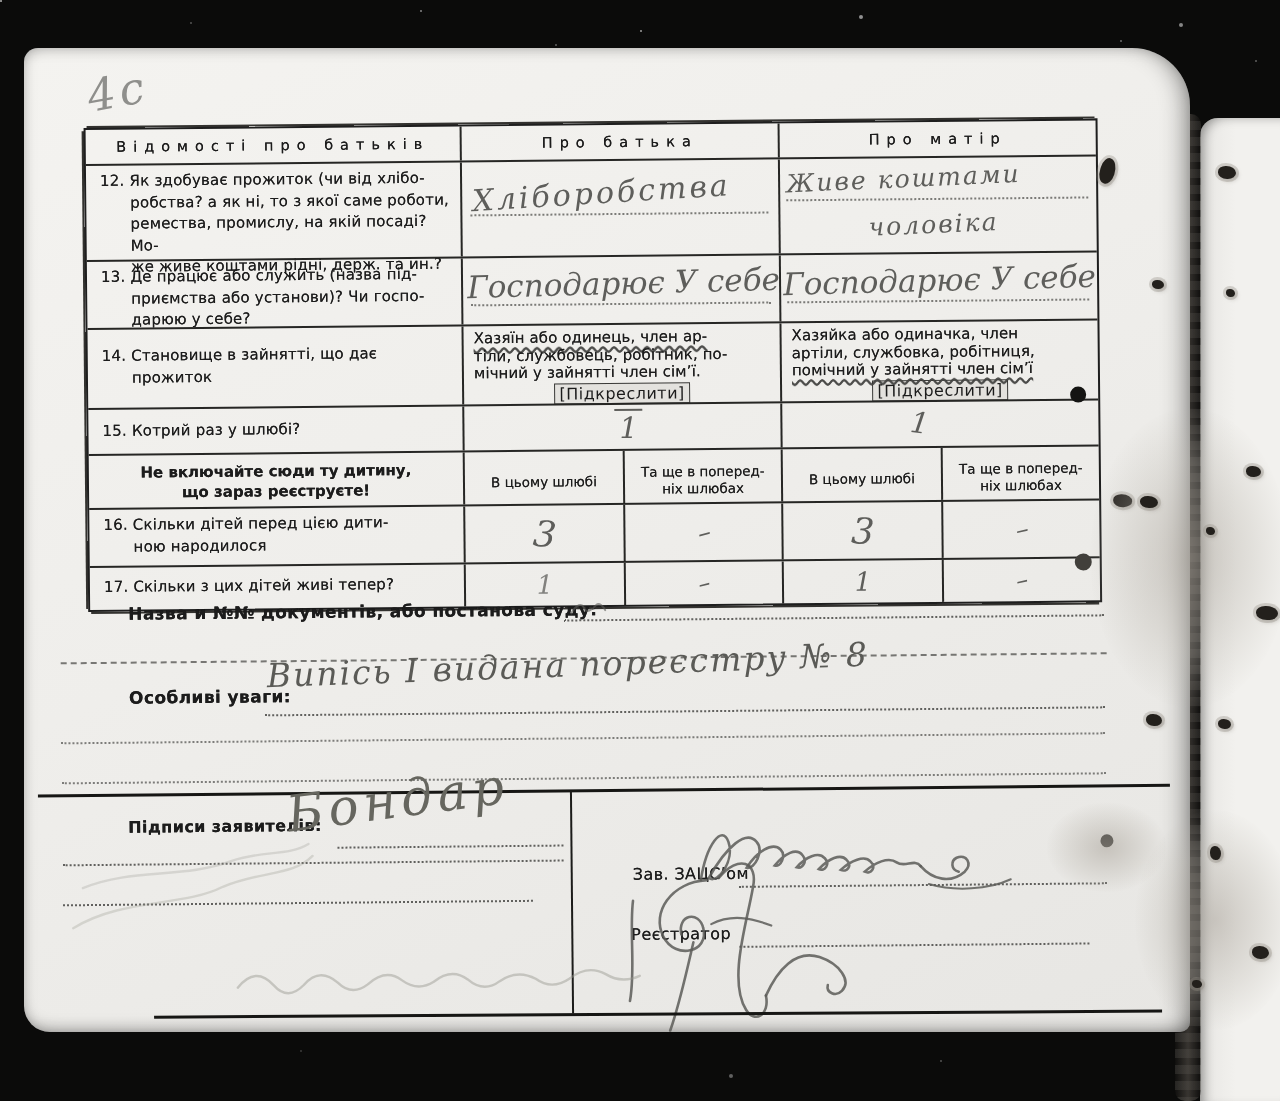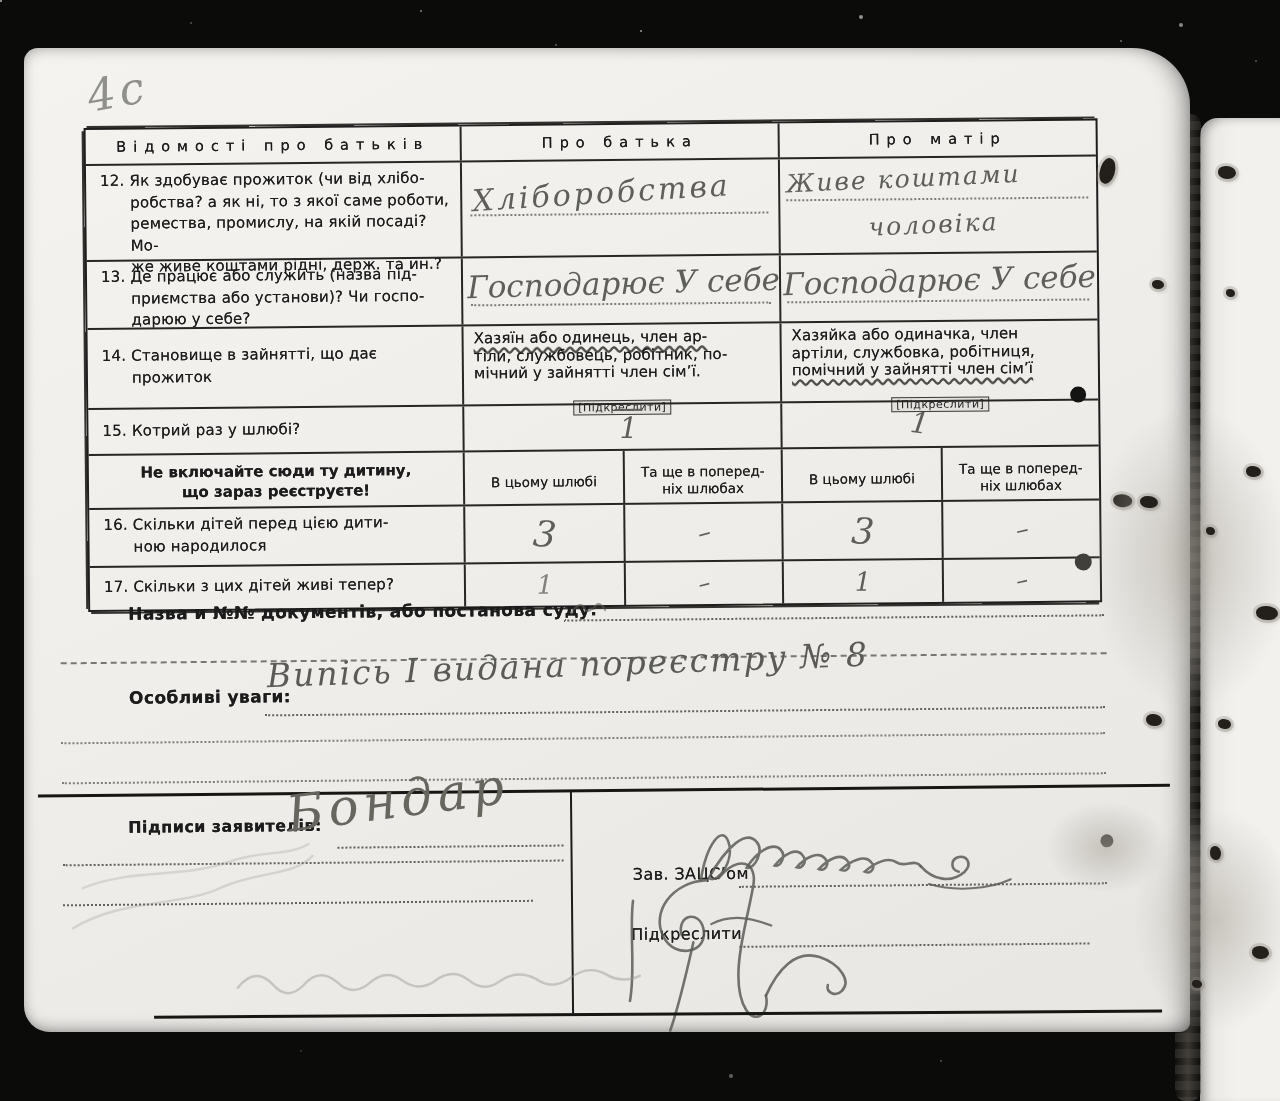--- a/index.html
+++ b/index.html
@@ -42,21 +42,21 @@
   .vcell{width:318px;border-left:2px solid #262624;position:relative;box-sizing:border-box;}
   .qline{font-size:15px;line-height:21.5px;letter-spacing:.2px;
         text-shadow:0 0 .5px rgba(10,10,10,.8);}
   .qline.indent{padding-left:30px;}
   .hdr{height:34px;align-items:center;}
   .hdr div{display:flex;align-items:center;justify-content:center;height:100%;
         font-size:14.5px;letter-spacing:7px;text-shadow:0 0 .6px rgba(10,10,10,.9);}
   .dotline{position:absolute;border-bottom:2px dotted rgba(45,45,42,.6);}
   .opt{font-size:15px;line-height:17.5px;padding:4px 6px 0 10px;letter-spacing:.1px;
         text-shadow:0 0 .5px rgba(10,10,10,.8);}
-  .uline-note{width:fit-content;margin:18px auto 0;font-size:11px;border:1px solid #3a3a38;
+  .uline-note{width:fit-content;margin:1px auto 0;font-size:16px;border:1px solid #3a3a38;
         padding:0 4px;letter-spacing:.5px;background:rgba(210,208,202,.4);}
   .wavy{text-decoration:underline wavy 1.5px rgba(80,80,78,.8);text-underline-offset:4px;}
   .split{display:flex;height:100%;}
   .sc1{width:158px;position:relative;display:flex;align-items:center;justify-content:center;}
   .sc2{flex:1;border-left:2px solid #262624;position:relative;display:flex;align-items:center;justify-content:center;}
   .subcol{font-size:13.5px;line-height:17px;text-align:center;padding-top:8px;
         text-shadow:0 0 .4px rgba(10,10,10,.8);}
   .warn{text-align:center;font-weight:bold;font-size:15px;line-height:20px;padding-top:7px;
         text-shadow:0 0 .5px rgba(10,10,10,.8);}
   .hv{position:absolute;}
@@ -281,21 +281,21 @@
       <div class="dots" style="left:36px;top:852px;width:470px;"></div>
 
       <div class="lbl lbl-sm" style="left:606px;top:818px;font-weight:normal;">Зав. ЗАЦС’ом</div>
       <div class="dots" style="left:712px;top:840px;width:368px;"></div>
       <svg class="sig" style="left:666px;top:770px;" width="340" height="90" viewBox="0 0 340 90">
         <path class="sigstroke" d="M8 64 C14 28 30 8 36 26 C42 44 26 68 16 62 C34 30 54 14 64 26 C72 35 62 54 54 52 C64 36 80 26 88 34 C94 40 88 52 82 50 C92 38 104 32 110 40 C115 46 110 54 104 52 C113 42 126 36 132 43 C138 49 132 57 126 54 C136 44 148 38 154 45 C160 51 154 58 148 55 C158 46 172 40 178 47 C184 53 178 60 172 57 C182 48 196 42 204 48 C212 54 222 44 228 52"></path>
         <path class="sigstroke" d="M228 52 C240 66 258 70 272 58 C280 50 274 40 264 44 C258 47 258 56 266 58"></path>
         <path class="sigstroke" style="stroke-width:2" d="M236 70 C262 78 296 76 318 66"></path>
       </svg>
 
-      <div class="lbl lbl-sm" style="left:604px;top:878px;font-weight:normal;">Підкреслити</div>
+      <div class="lbl lbl-sm" style="left:604px;top:878px;font-weight:normal;">Реєстратор</div>
       <div class="dots" style="left:712px;top:900px;width:350px;"></div>
       <svg class="sig" style="left:596px;top:792px;" width="320" height="200" viewBox="0 0 320 200">
         <path class="sigstroke" d="M10 62 C6 92 12 132 6 162"></path>
         <path class="sigstroke" d="M84 42 C48 44 28 74 40 98 C52 122 86 114 80 90 C76 72 54 76 58 96"></path>
         <path class="sigstroke" d="M96 40 C116 16 136 24 130 50 C124 84 104 142 122 172 C130 186 146 178 142 158"></path>
         <path class="sigstroke" d="M70 104 C62 138 54 170 46 192"></path>
         <path class="sigstroke" style="stroke-width:2.2" d="M88 86 C108 76 128 80 148 88"></path>
         <path class="sigstroke" d="M142 158 C154 132 172 112 196 120 C216 127 228 144 218 154 C212 160 202 156 204 148"></path>
       </svg>
 

